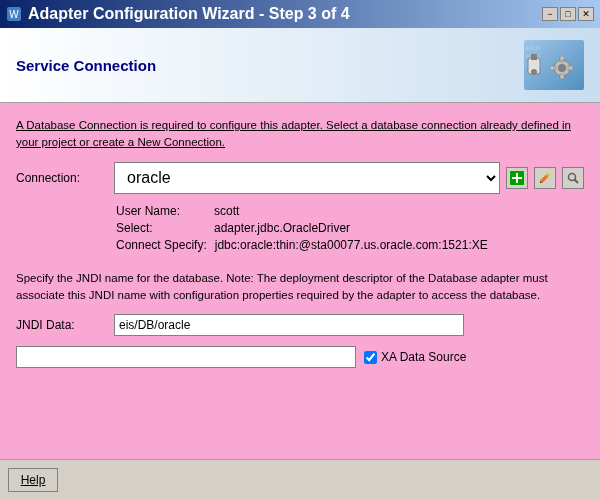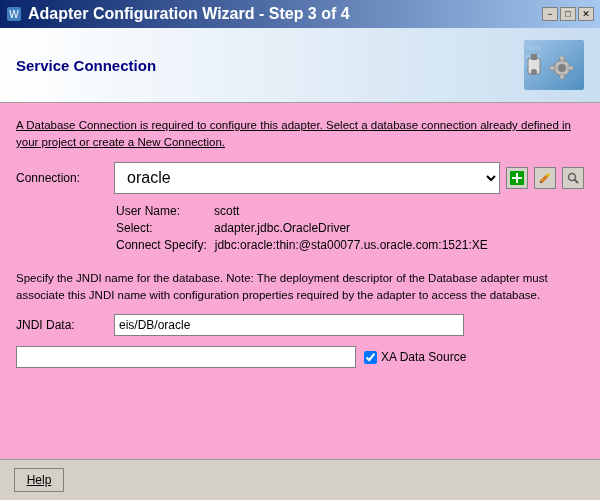--- a/index.html
+++ b/index.html
@@ -185,21 +185,21 @@
       gap: 4px;
     }
     .checkbox-row input[type="checkbox"] {
       margin: 0;
     }
 
     
     .wizard-footer {
       background: #d4d0c8;
       border-top: 1px solid #a0a0a0;
-      padding: 8px 14px;
+      padding: 8px 8px;
       display: flex;
       align-items: center;
       justify-content: space-between;
     }
     .footer-left {}
     .footer-right {
       display: flex;
       gap: 6px;
     }
     .footer-btn {

